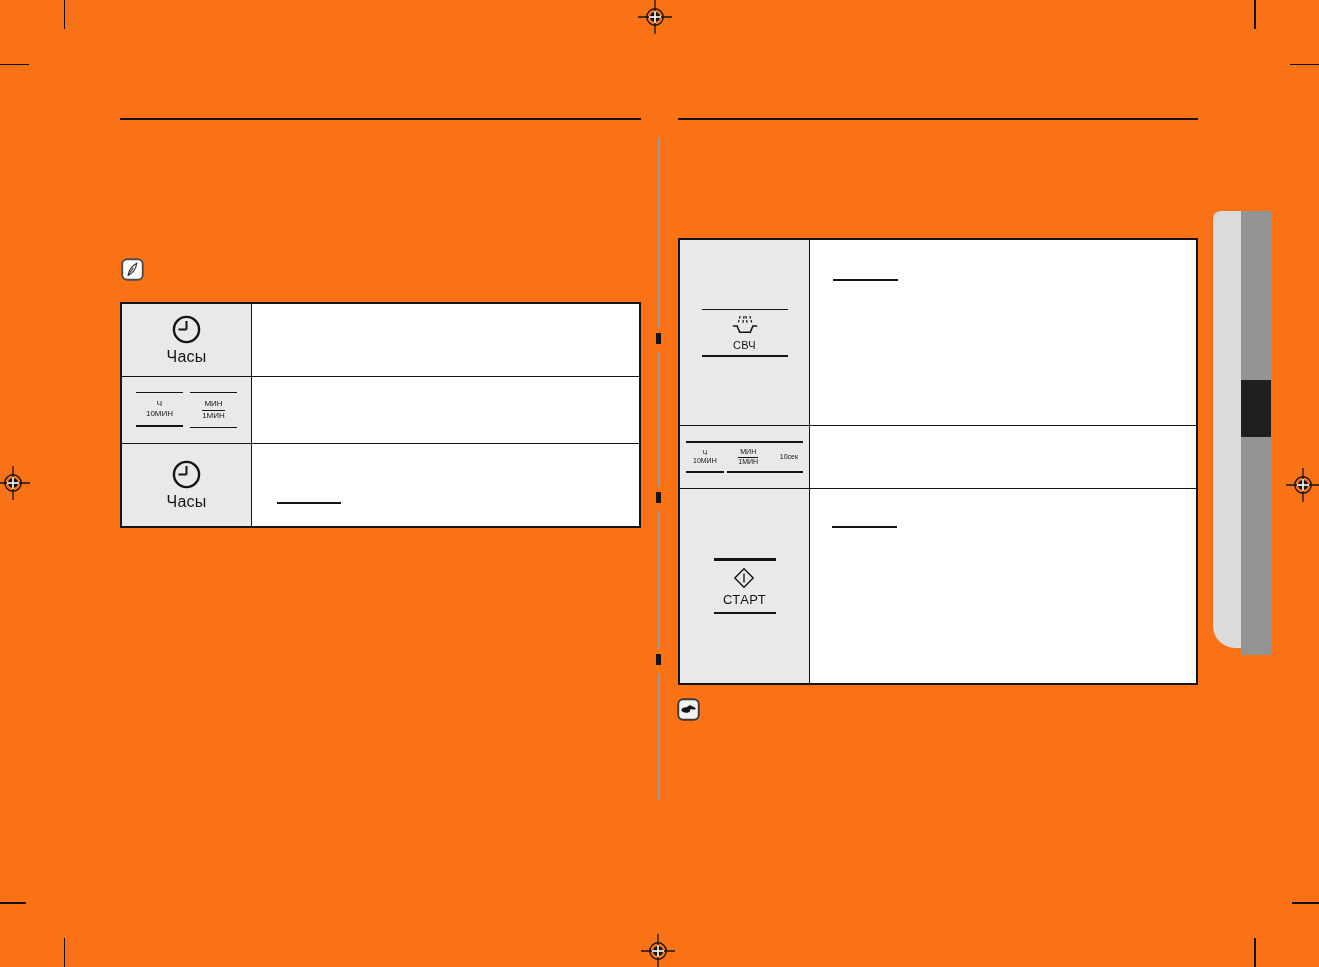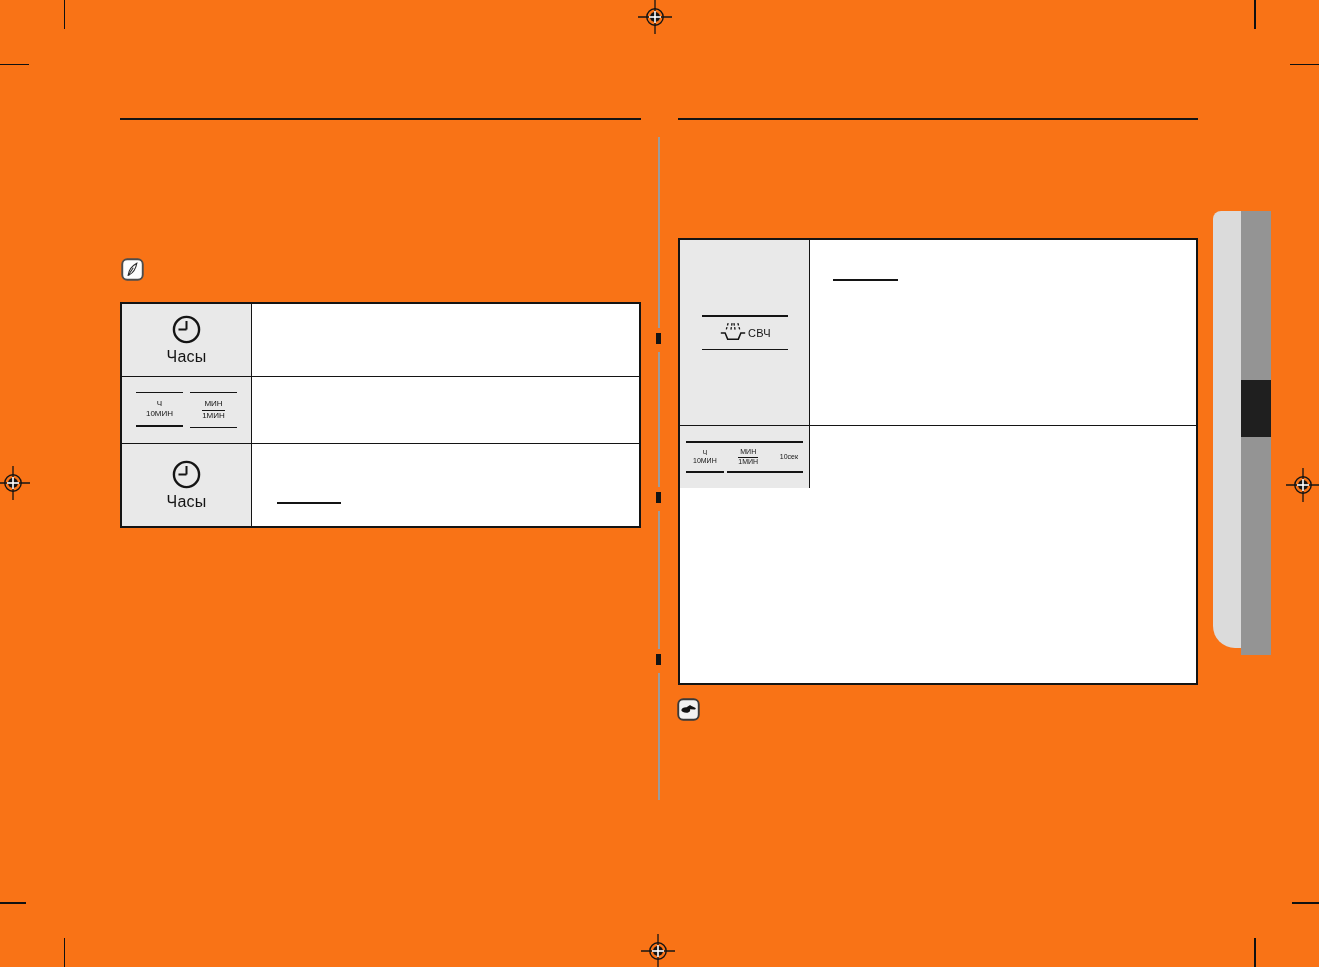--- a/index.html
+++ b/index.html
@@ -29,21 +29,21 @@
   .redline{position:absolute;height:1.5px;background:#141414;}
 
   
   .icon-btn{display:flex;flex-direction:column;align-items:center;}
   .clock-lbl{font-size:16px;margin-top:3px;letter-spacing:.2px;}
 
   .panel-btn{display:flex;flex-direction:column;align-items:center;}
   .panel-line{background:#141414;width:100%;height:1.5px;}
   .panel-line.thick{height:2.5px;}
   .svch{width:86px;}
-  .svch-mid{display:flex;flex-direction:row;align-items:center;padding:3px 0 4px 0;}
+  .svch-mid{display:flex;flex-direction:column;align-items:center;padding:3px 0 4px 0;}
   .svch-lbl{font-size:11px;margin-top:1px;letter-spacing:.3px;}
   .start{width:62px;}
   .start-mid{display:flex;flex-direction:column;align-items:center;padding:5px 0 5px 0;}
   .start-lbl{font-size:13px;margin-top:2px;letter-spacing:.4px;}
 
   
   .dial-row{display:flex;gap:7px;}
   .dial-btn{width:47px;display:flex;flex-direction:column;align-items:center;}
   .dial-line{width:100%;height:1.4px;background:#141414;}
   .dial-mid{padding:6px 0;text-align:center;font-size:8px;line-height:10px;}
@@ -230,20 +230,38 @@
           </div>
           <div class="dial-wide-bot">
             <div class="seg1"></div>
             <div class="seg2"></div>
           </div>
         </div>
       </div>
       <div class="val-cell"></div>
     </div>
 
+    <div class="t-row" style="flex:1;">
+      <div class="key-cell">
+        <div class="panel-btn start">
+          <div class="panel-line thick"></div>
+          <div class="start-mid">
+            <svg width="24" height="24" viewBox="0 0 30 30">
+              <polygon points="15,3.5 26.5,15 15,26.5 3.5,15" fill="none" stroke="#141414" stroke-width="1.7"></polygon>
+              <line x1="15" y1="9.5" x2="15" y2="20.5" stroke="#141414" stroke-width="1.7"></line>
+            </svg>
+            <span class="start-lbl">СТАРТ</span>
+          </div>
+          <div class="panel-line thick"></div>
+        </div>
+      </div>
+      <div class="val-cell">
+        <div class="redline" style="left:22px;top:37px;width:65px;"></div>
+      </div>
+    </div>
   </div>
 
   <svg class="note-icon" style="left:677px;top:698px;" viewBox="0 0 24 24">
     <rect x="1.3" y="1.3" width="21.4" height="21.4" rx="5.2" fill="#f2f2f2" stroke="#3a3a3a" stroke-width="2"></rect>
     <path d="M4.5 12.8 C4.8 10.6 7.2 9.4 10 9.6 L12.8 7.8 C13.4 7.4 14.2 7.6 14.6 8 L19 10.2 C20 10.7 19.6 12.2 18.4 12.1 L13.6 11.8 C14.4 13.8 12.4 15.6 9.6 15.4 C7.2 15.2 4.9 14.4 4.5 12.8 Z" fill="#141414"></path>
   </svg>
 
   <div class="tab-light"></div>
   <div class="tab-dark"></div>
   <div class="tab-active"></div>

